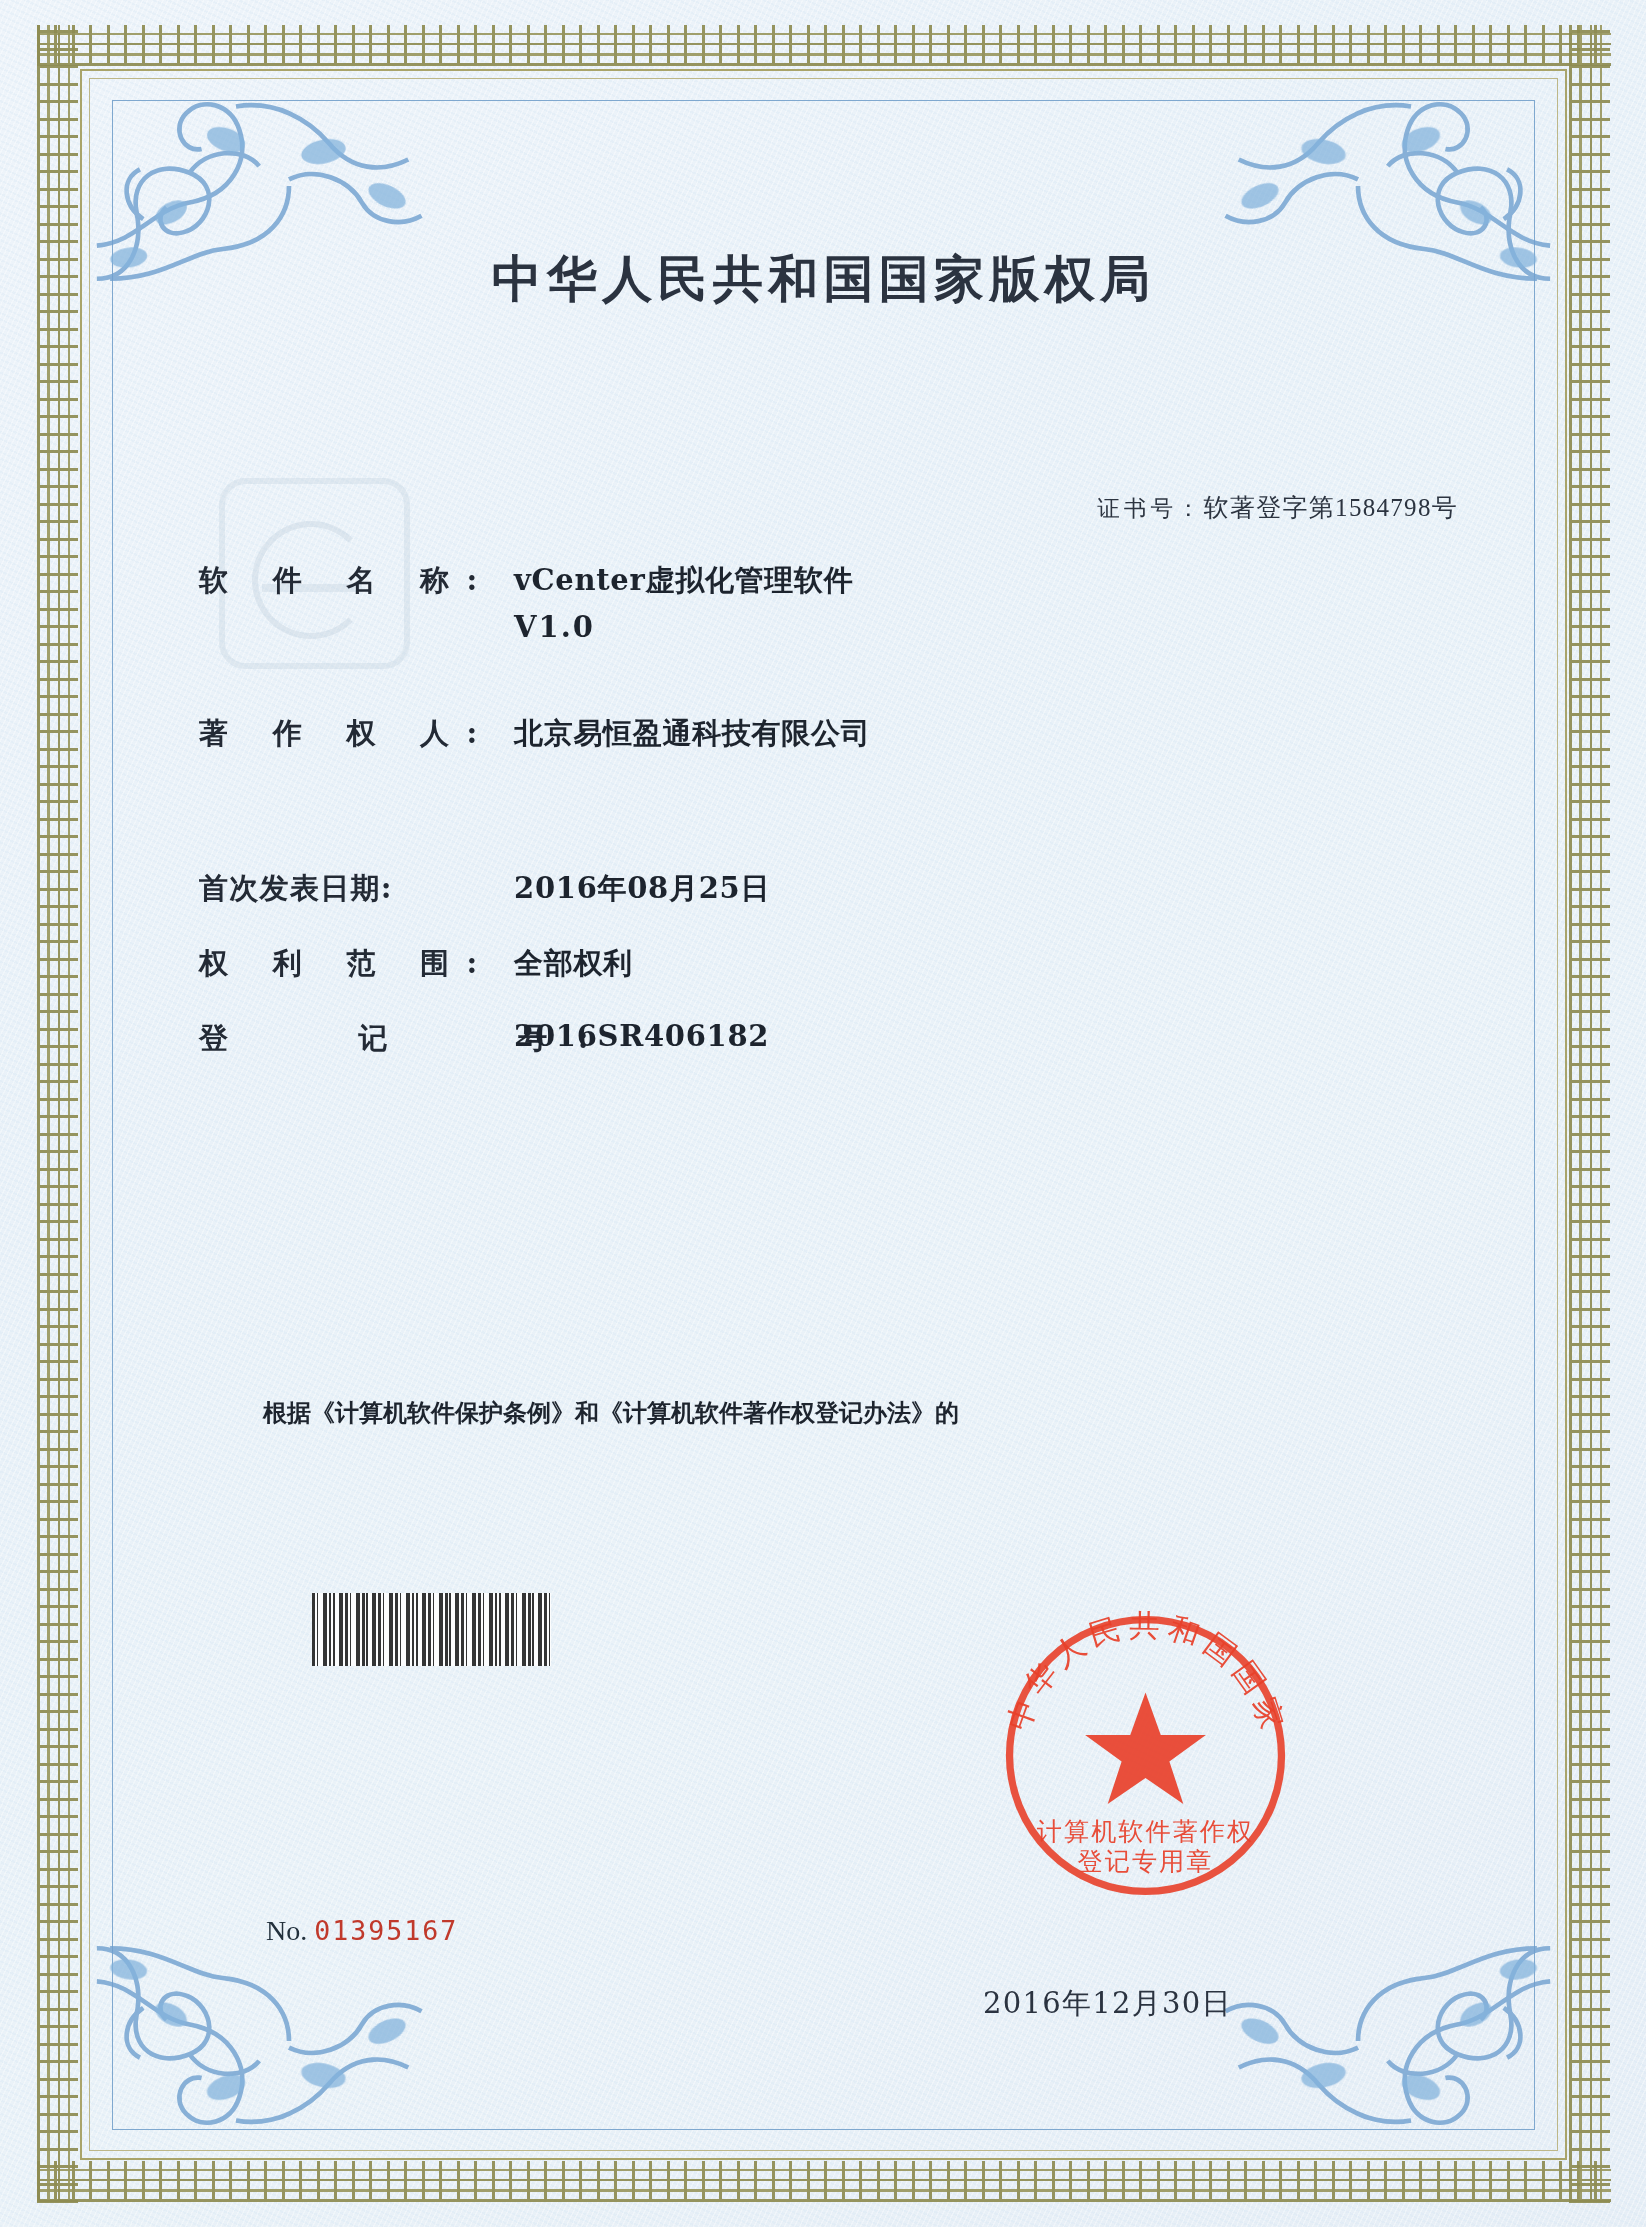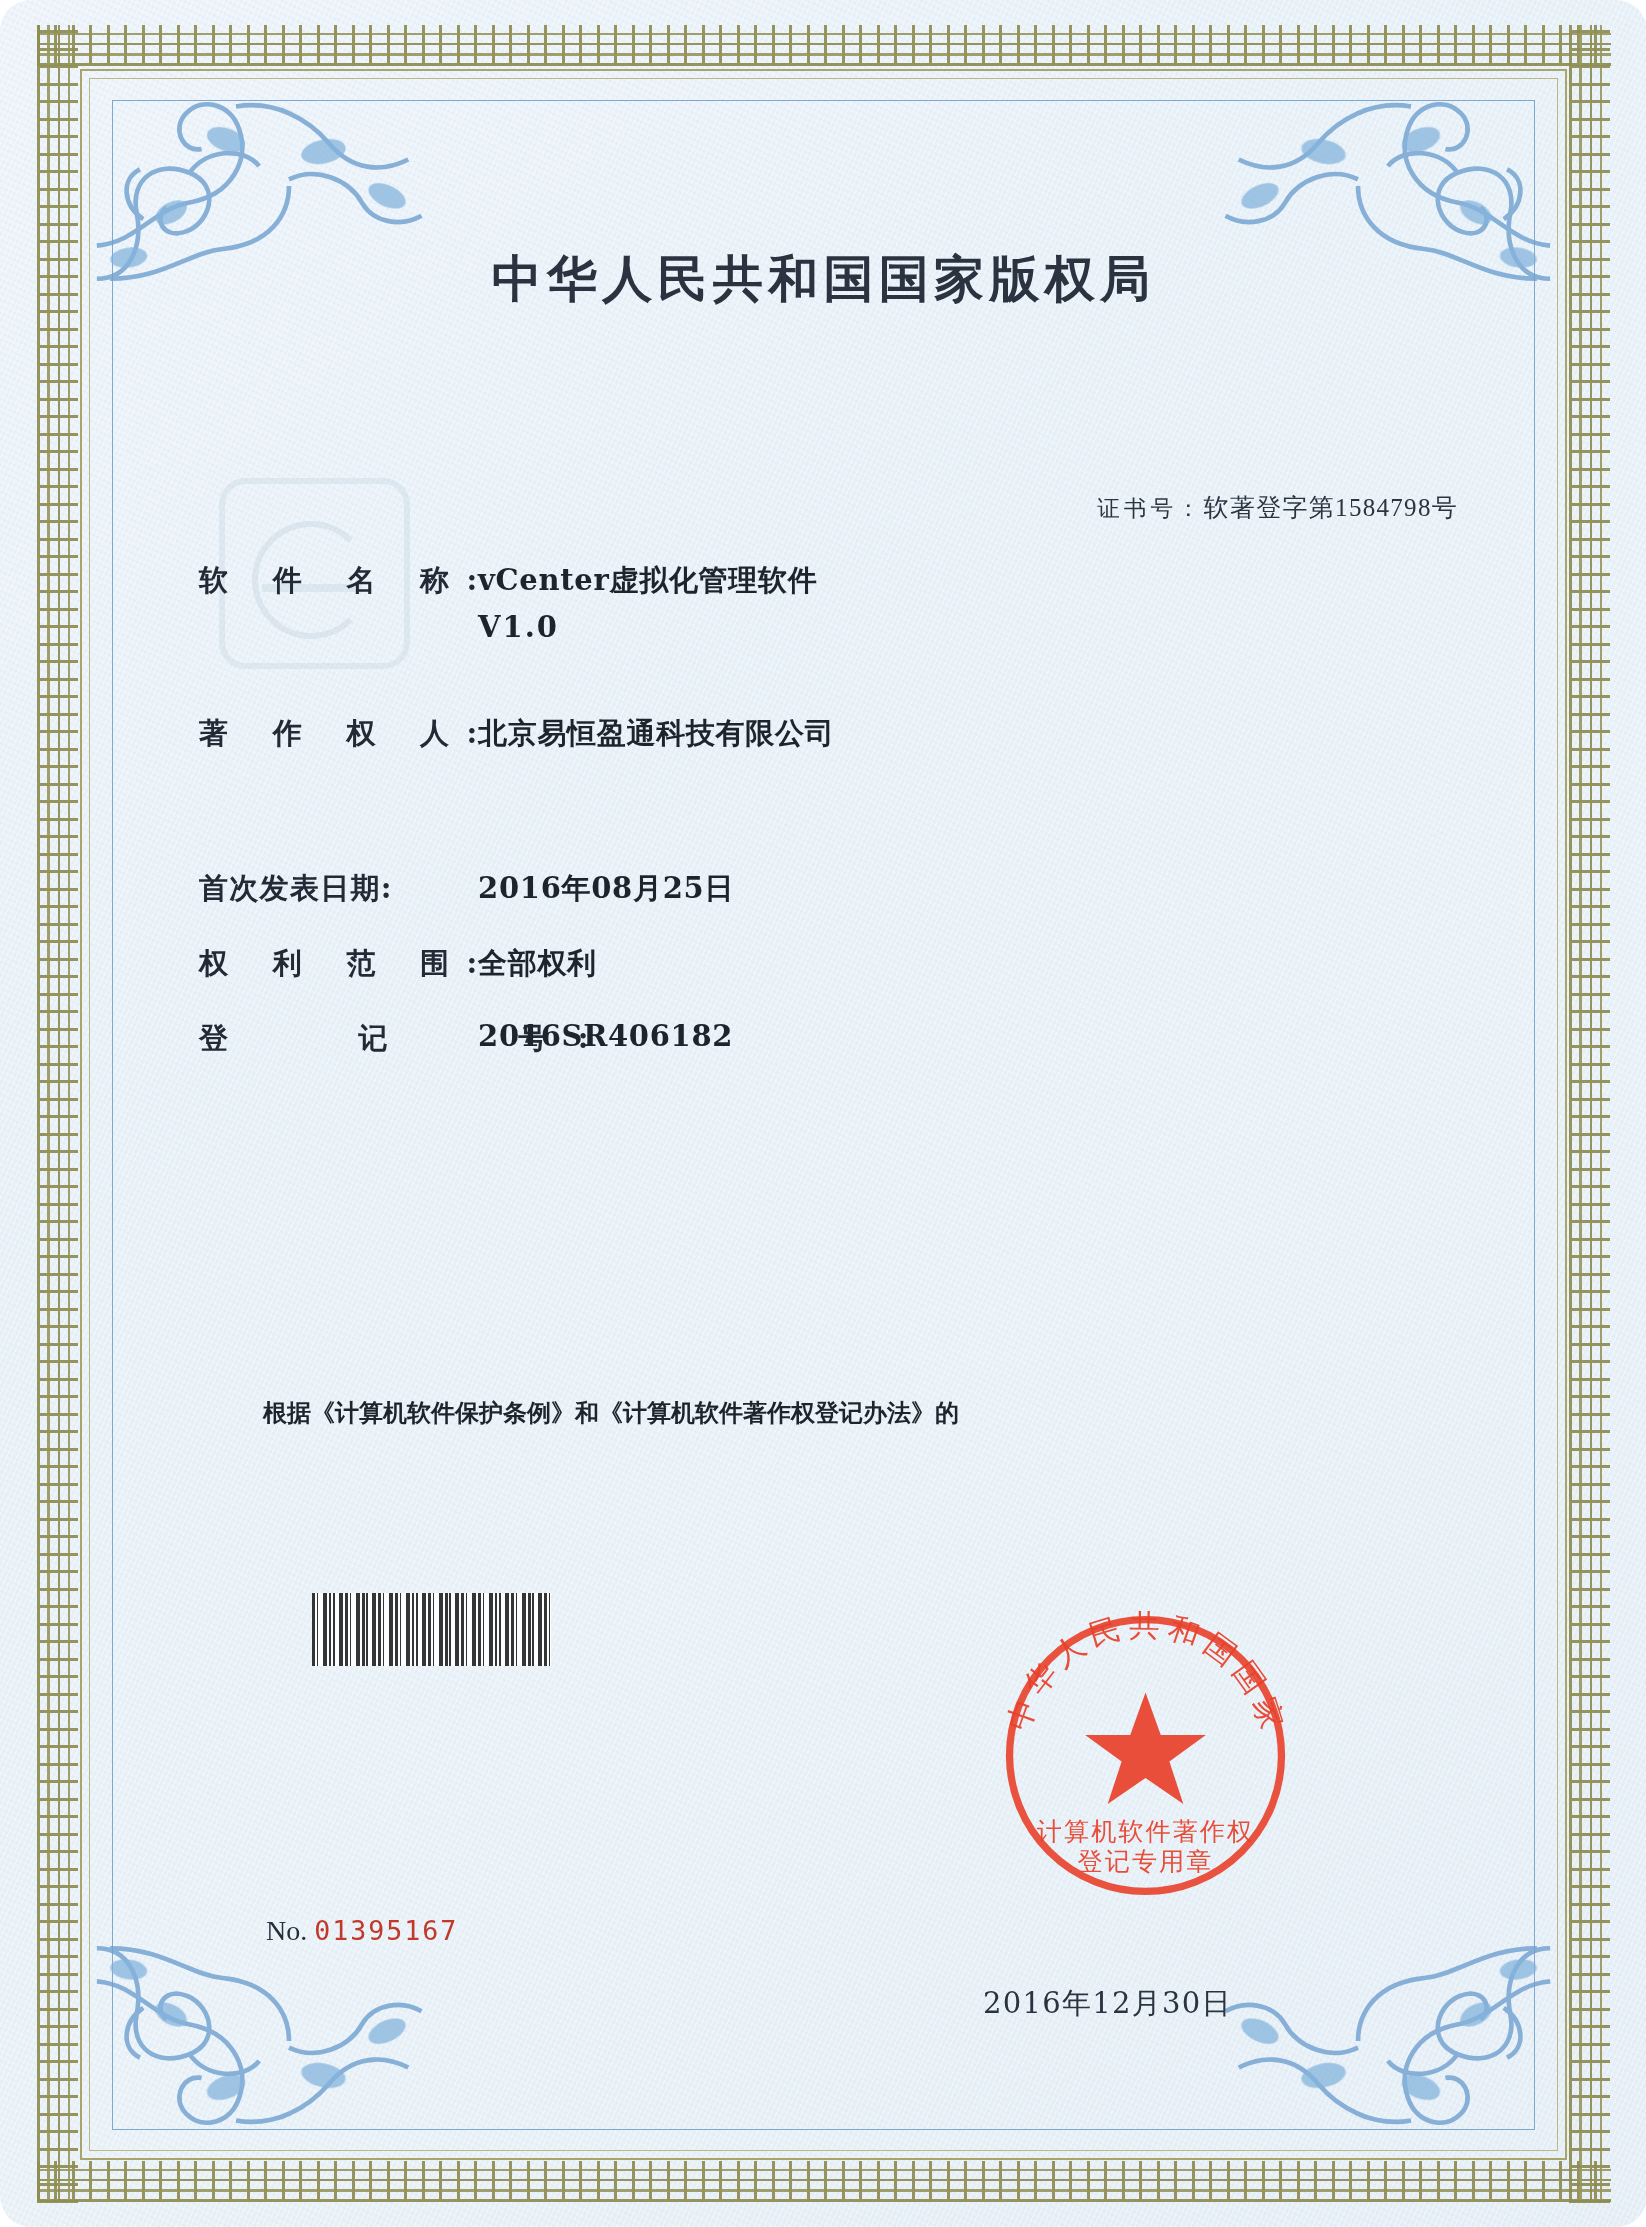--- a/index.html
+++ b/index.html
@@ -10,21 +10,20 @@
   body {
     font-family: "Liberation Serif", "DejaVu Serif", serif;
   }
 
   .page {
     position: relative;
     width: 1647px;
     height: 2227px;
     background: linear-gradient(140deg, #eef4fa 0%, #e9f1f8 35%, #eaf2f8 60%, #e6eef6 100%);
     overflow: hidden;
-    border-radius: 31px;
   }
 
   
   .paper-texture {
     position: absolute;
     inset: 0;
     background-image:
       repeating-linear-gradient(115deg, rgba(255,255,255,0.35) 0px, rgba(255,255,255,0.35) 1.3px, rgba(230,240,248,0.0) 1.3px, rgba(230,240,248,0.0) 4.6px),
       repeating-linear-gradient(25deg, rgba(210,228,242,0.25) 0px, rgba(210,228,242,0.25) 2px, rgba(255,255,255,0.0) 2px, rgba(255,255,255,0.0) 6px);
     pointer-events: none;
@@ -200,20 +199,21 @@
   }
   .label-spread-4 { letter-spacing: 17.3px; }
   .label-spread-3 { letter-spacing: 30.5px; }
   .label-spread-0 { letter-spacing: 1.3px; }
   .field-value {
     font-size: 29px;
     color: #1d242e;
     font-family: "DejaVu Serif", "Liberation Serif", serif;
     font-weight: 600;
     letter-spacing: 0.7px;
+    margin-left: 36px;
   }
   .field-value .line2 { display: block; margin-top: 9.3px; letter-spacing: 2px; }
 
   .gap-big { height: 80px; }
   .gap-mid { height: 35px; }
 
   
   .statement {
     position: absolute;
     left: 199px;

